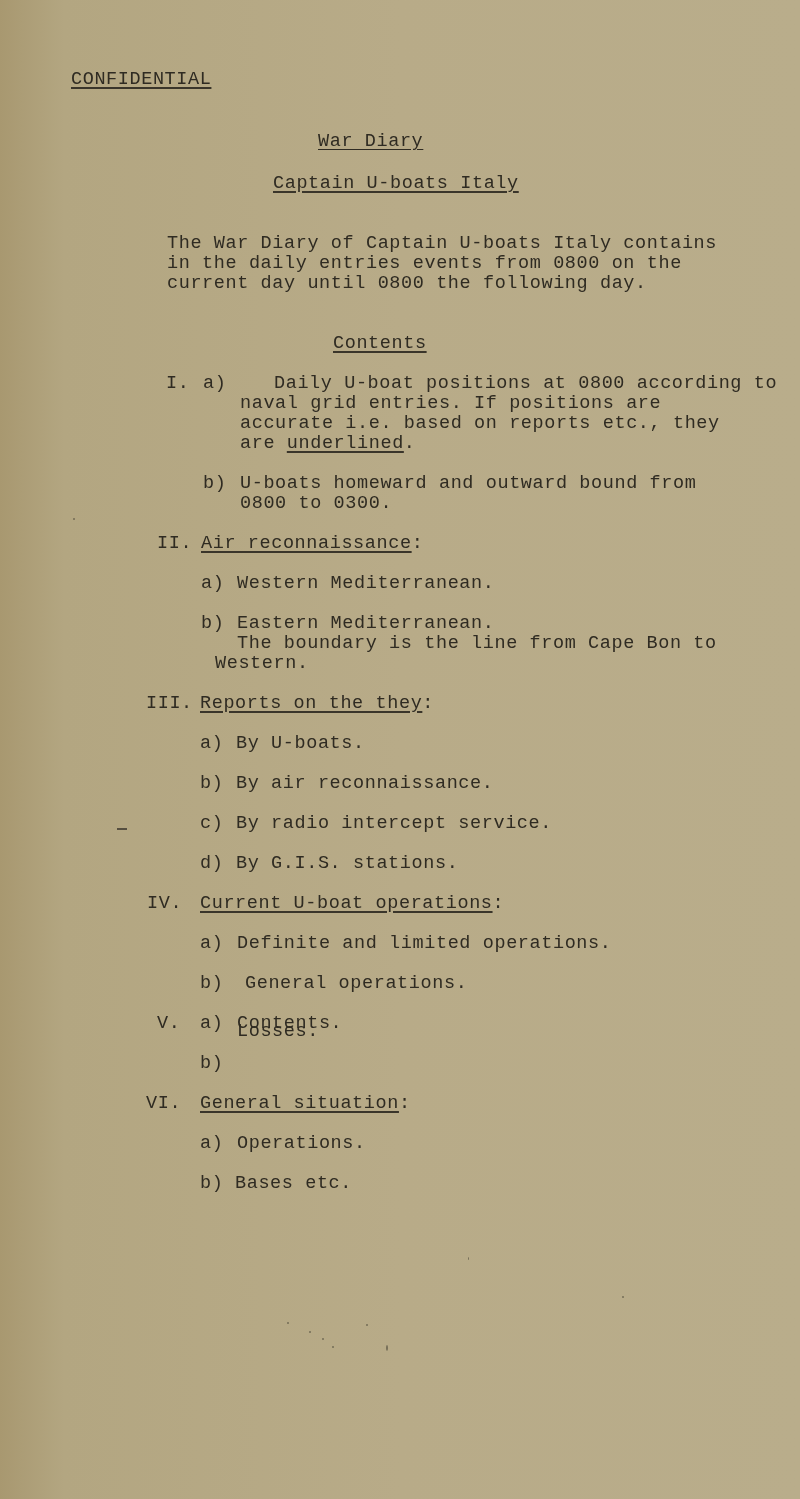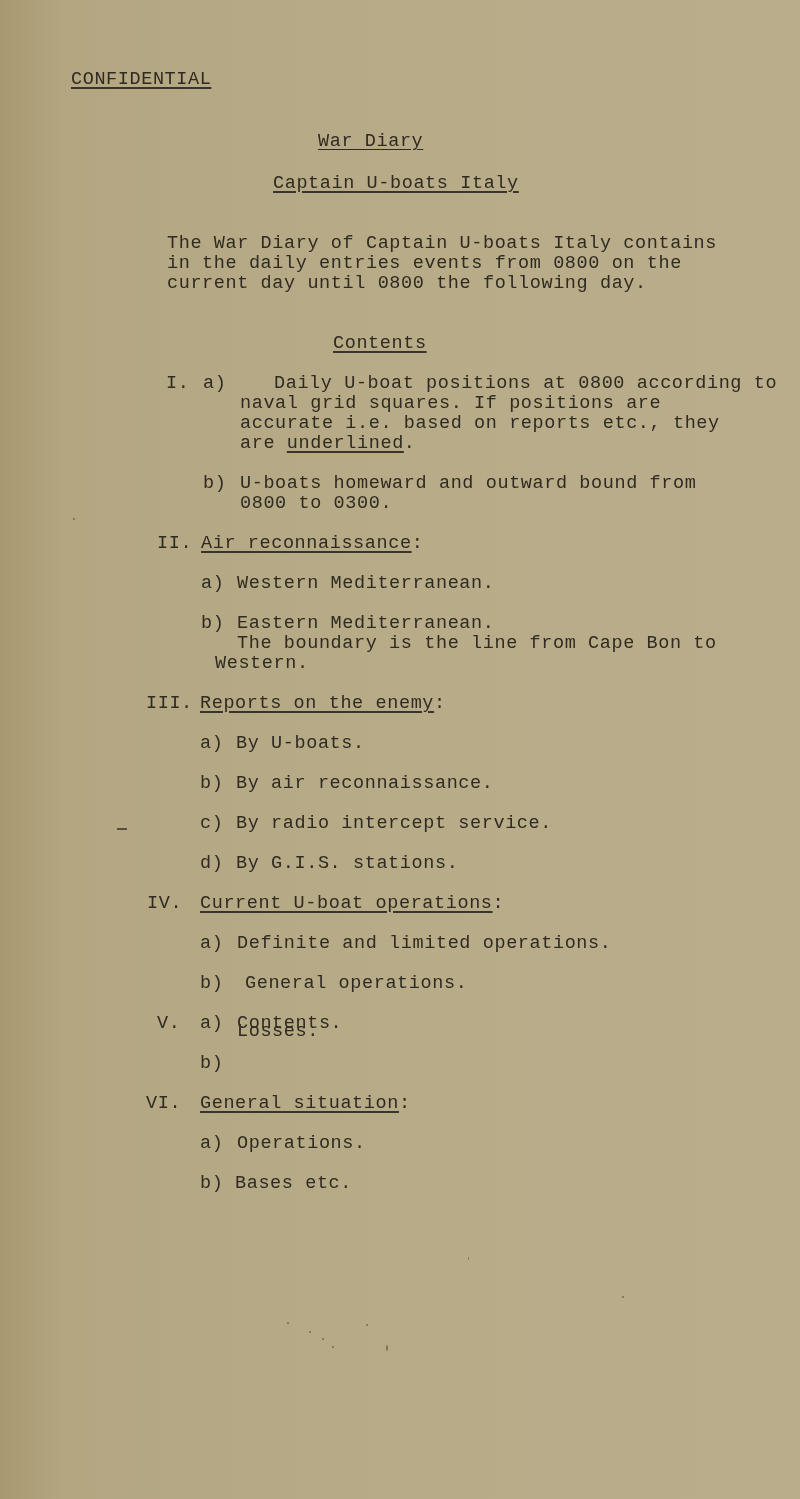--- a/index.html
+++ b/index.html
@@ -35,21 +35,21 @@
     <div class="t" style="left:167px; top:254px;">in the daily entries events from 0800 on the</div>
     <div class="t" style="left:167px; top:274px;">current day until 0800 the following day.</div>
   </div>
 
   <div class="t u" style="left:333px; top:334px;">Contents</div>
 
   <div>
     <div class="t" style="left:166px; top:374px;">I.</div>
     <div class="t" style="left:203px; top:374px;">a)</div>
     <div class="t" style="left:240px; top:374px;margin-left:34px;">Daily U-boat positions at 0800 according to</div>
-    <div class="t" style="left:240px; top:394px;">naval grid squares. If positions are</div>
+    <div class="t" style="left:240px; top:394px;">naval grid entries. If positions are</div>
     <div class="t" style="left:240px; top:414px;">accurate i.e. based on reports etc., they</div>
     <div class="t" style="left:240px; top:434px;"><span>are </span><span class="u">underlined</span><span>.</span></div>
 
     <div class="t" style="left:203px; top:474px;">b)</div>
     <div class="t" style="left:240px; top:474px;">U-boats homeward and outward bound from</div>
     <div class="t" style="left:240px; top:494px;">0800 to 0300.</div>
   </div>
 
   <div>
     <div class="t" style="left:157px; top:534px;">II.</div>
@@ -59,21 +59,21 @@
     <div class="t" style="left:237px; top:574px;">Western Mediterranean.</div>
 
     <div class="t" style="left:201px; top:614px;">b)</div>
     <div class="t" style="left:237px; top:614px;">Eastern Mediterranean.</div>
     <div class="t" style="left:237px; top:634px;">The boundary is the line from Cape Bon to</div>
     <div class="t" style="left:215px; top:654px;">Western.</div>
   </div>
 
   <div>
     <div class="t" style="left:146px; top:694px;">III.</div>
-    <div class="t" style="left:200px; top:694px;"><span class="u">Reports on the enemy</span><span>:</span></div>
+    <div class="t" style="left:200px; top:694px;"><span class="u">Reports on the they</span><span>:</span></div>
 
     <div class="t" style="left:200px; top:734px;">a)</div>
     <div class="t" style="left:236px; top:734px;">By U-boats.</div>
 
     <div class="t" style="left:200px; top:774px;">b)</div>
     <div class="t" style="left:236px; top:774px;">By air reconnaissance.</div>
 
     <div class="t" style="left:200px; top:814px;">c)</div>
     <div class="t" style="left:236px; top:814px;">By radio intercept service.</div>
 

